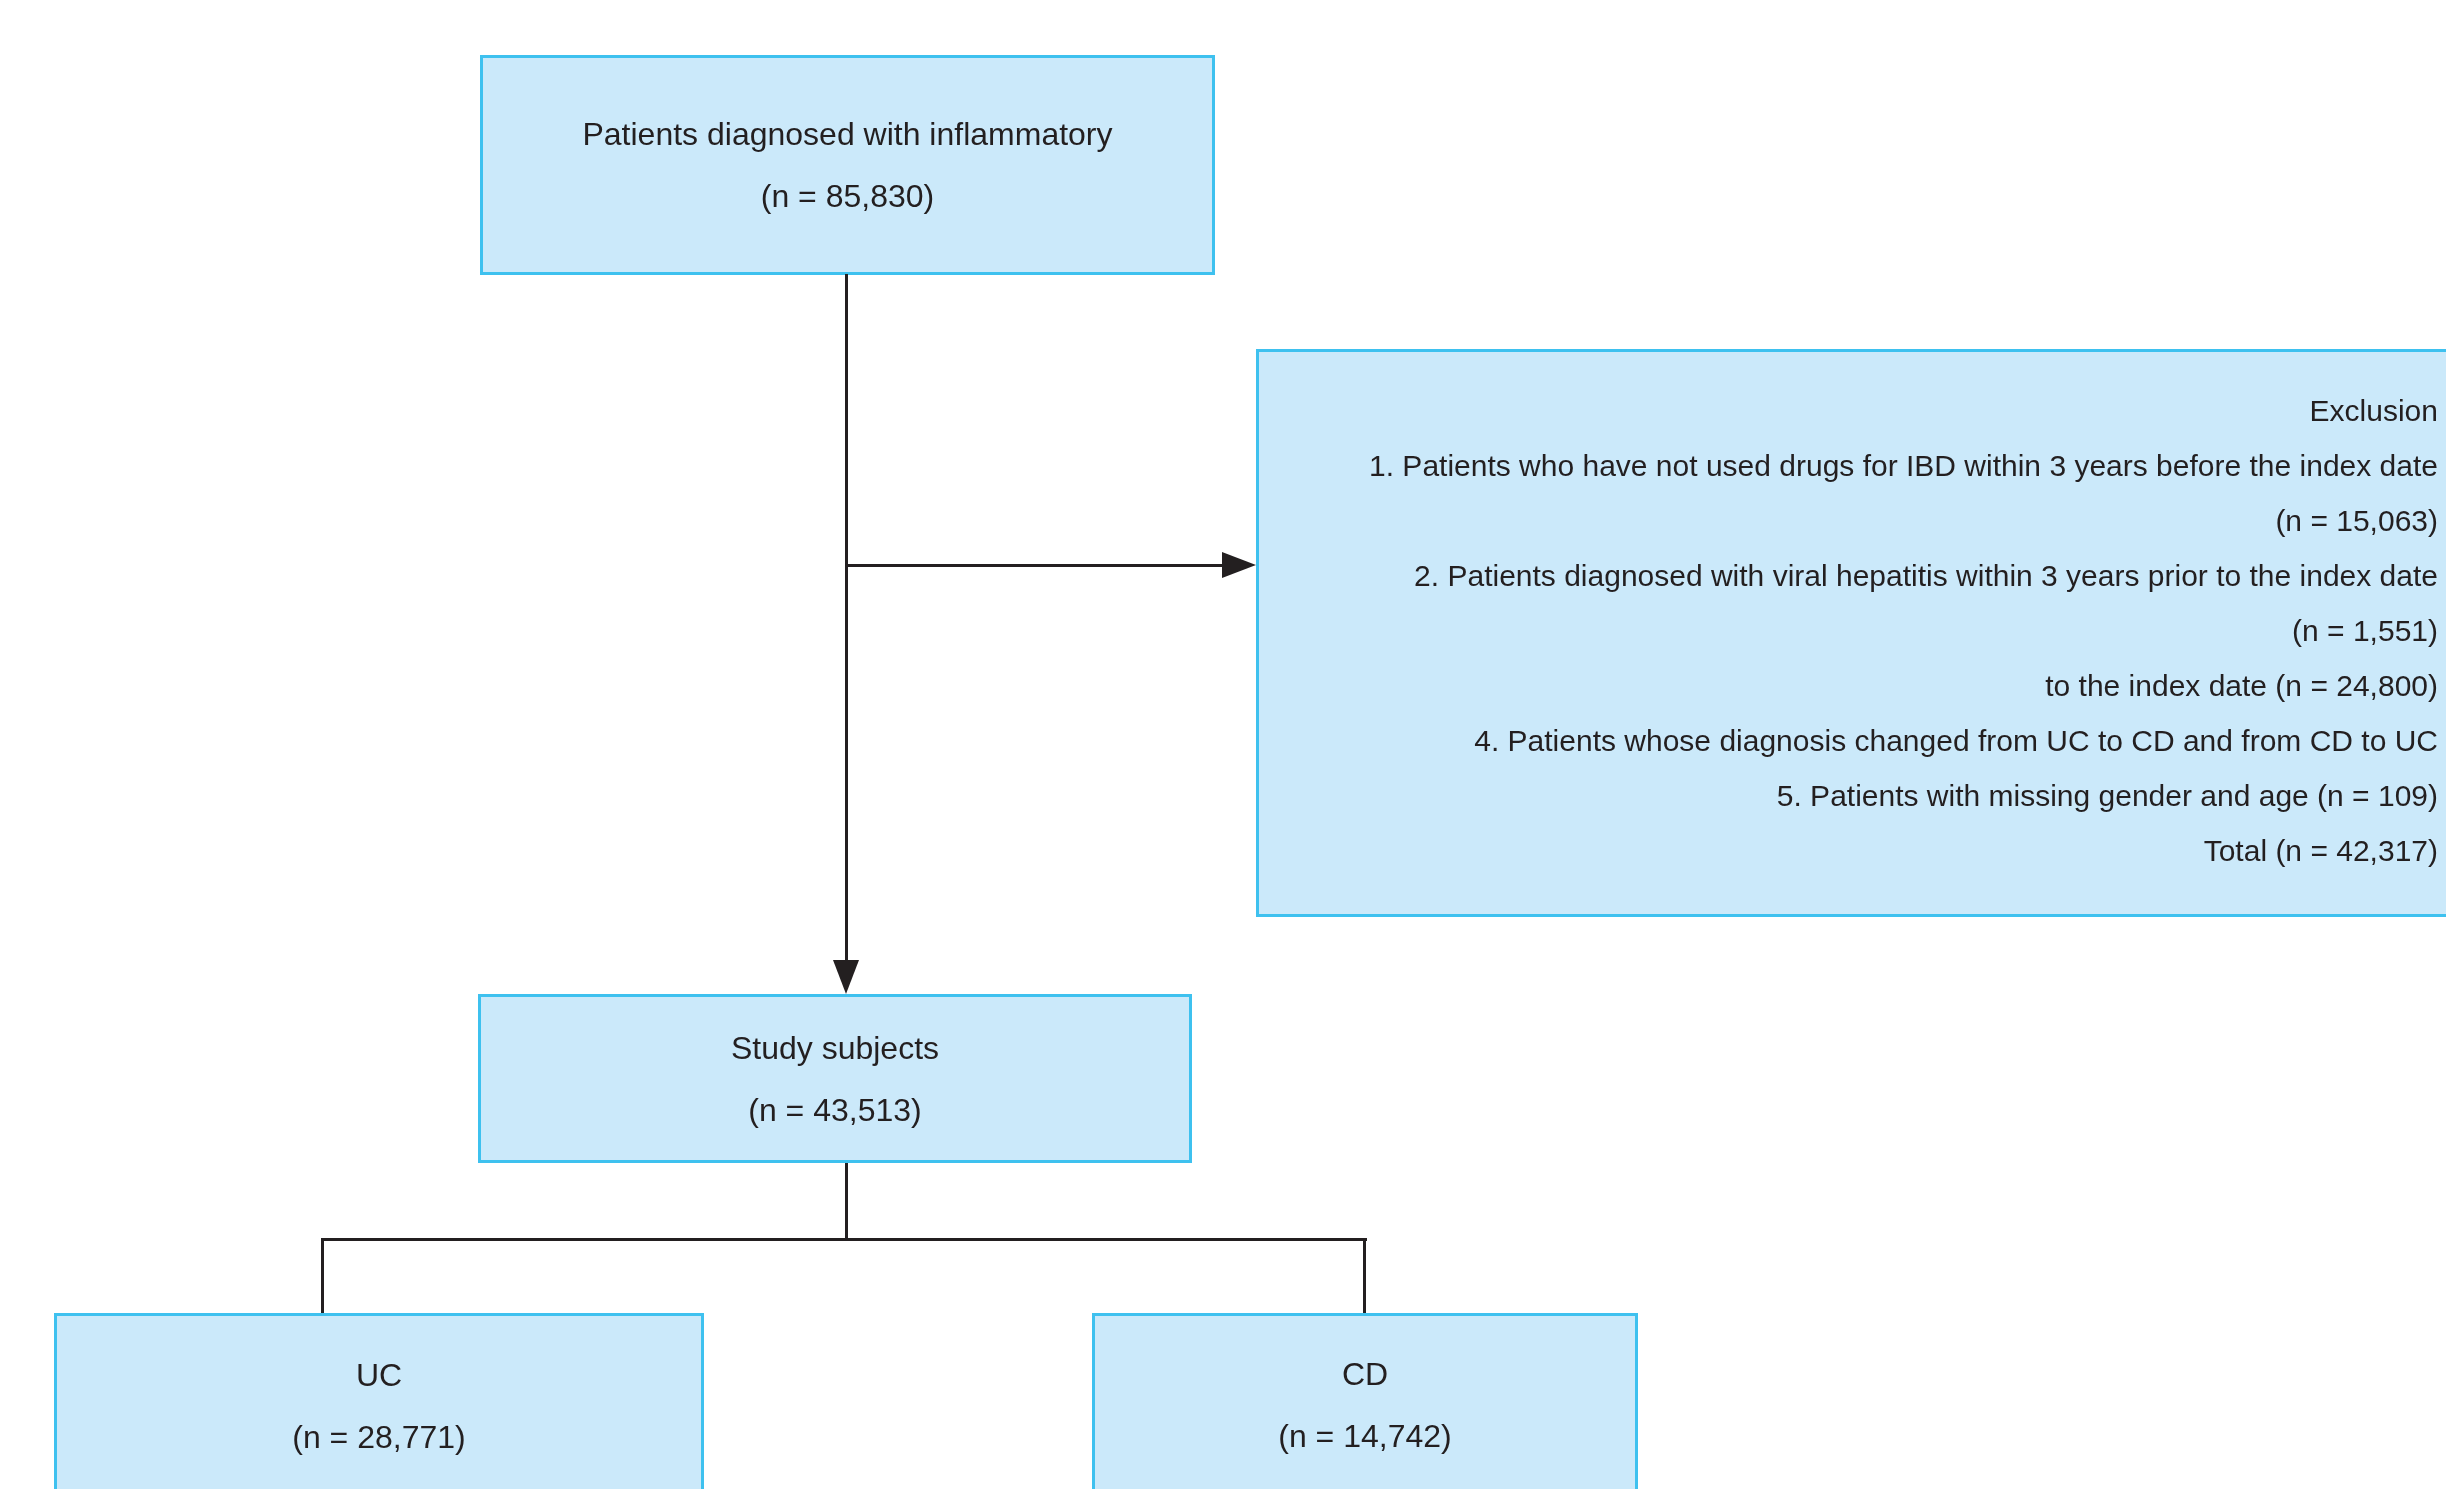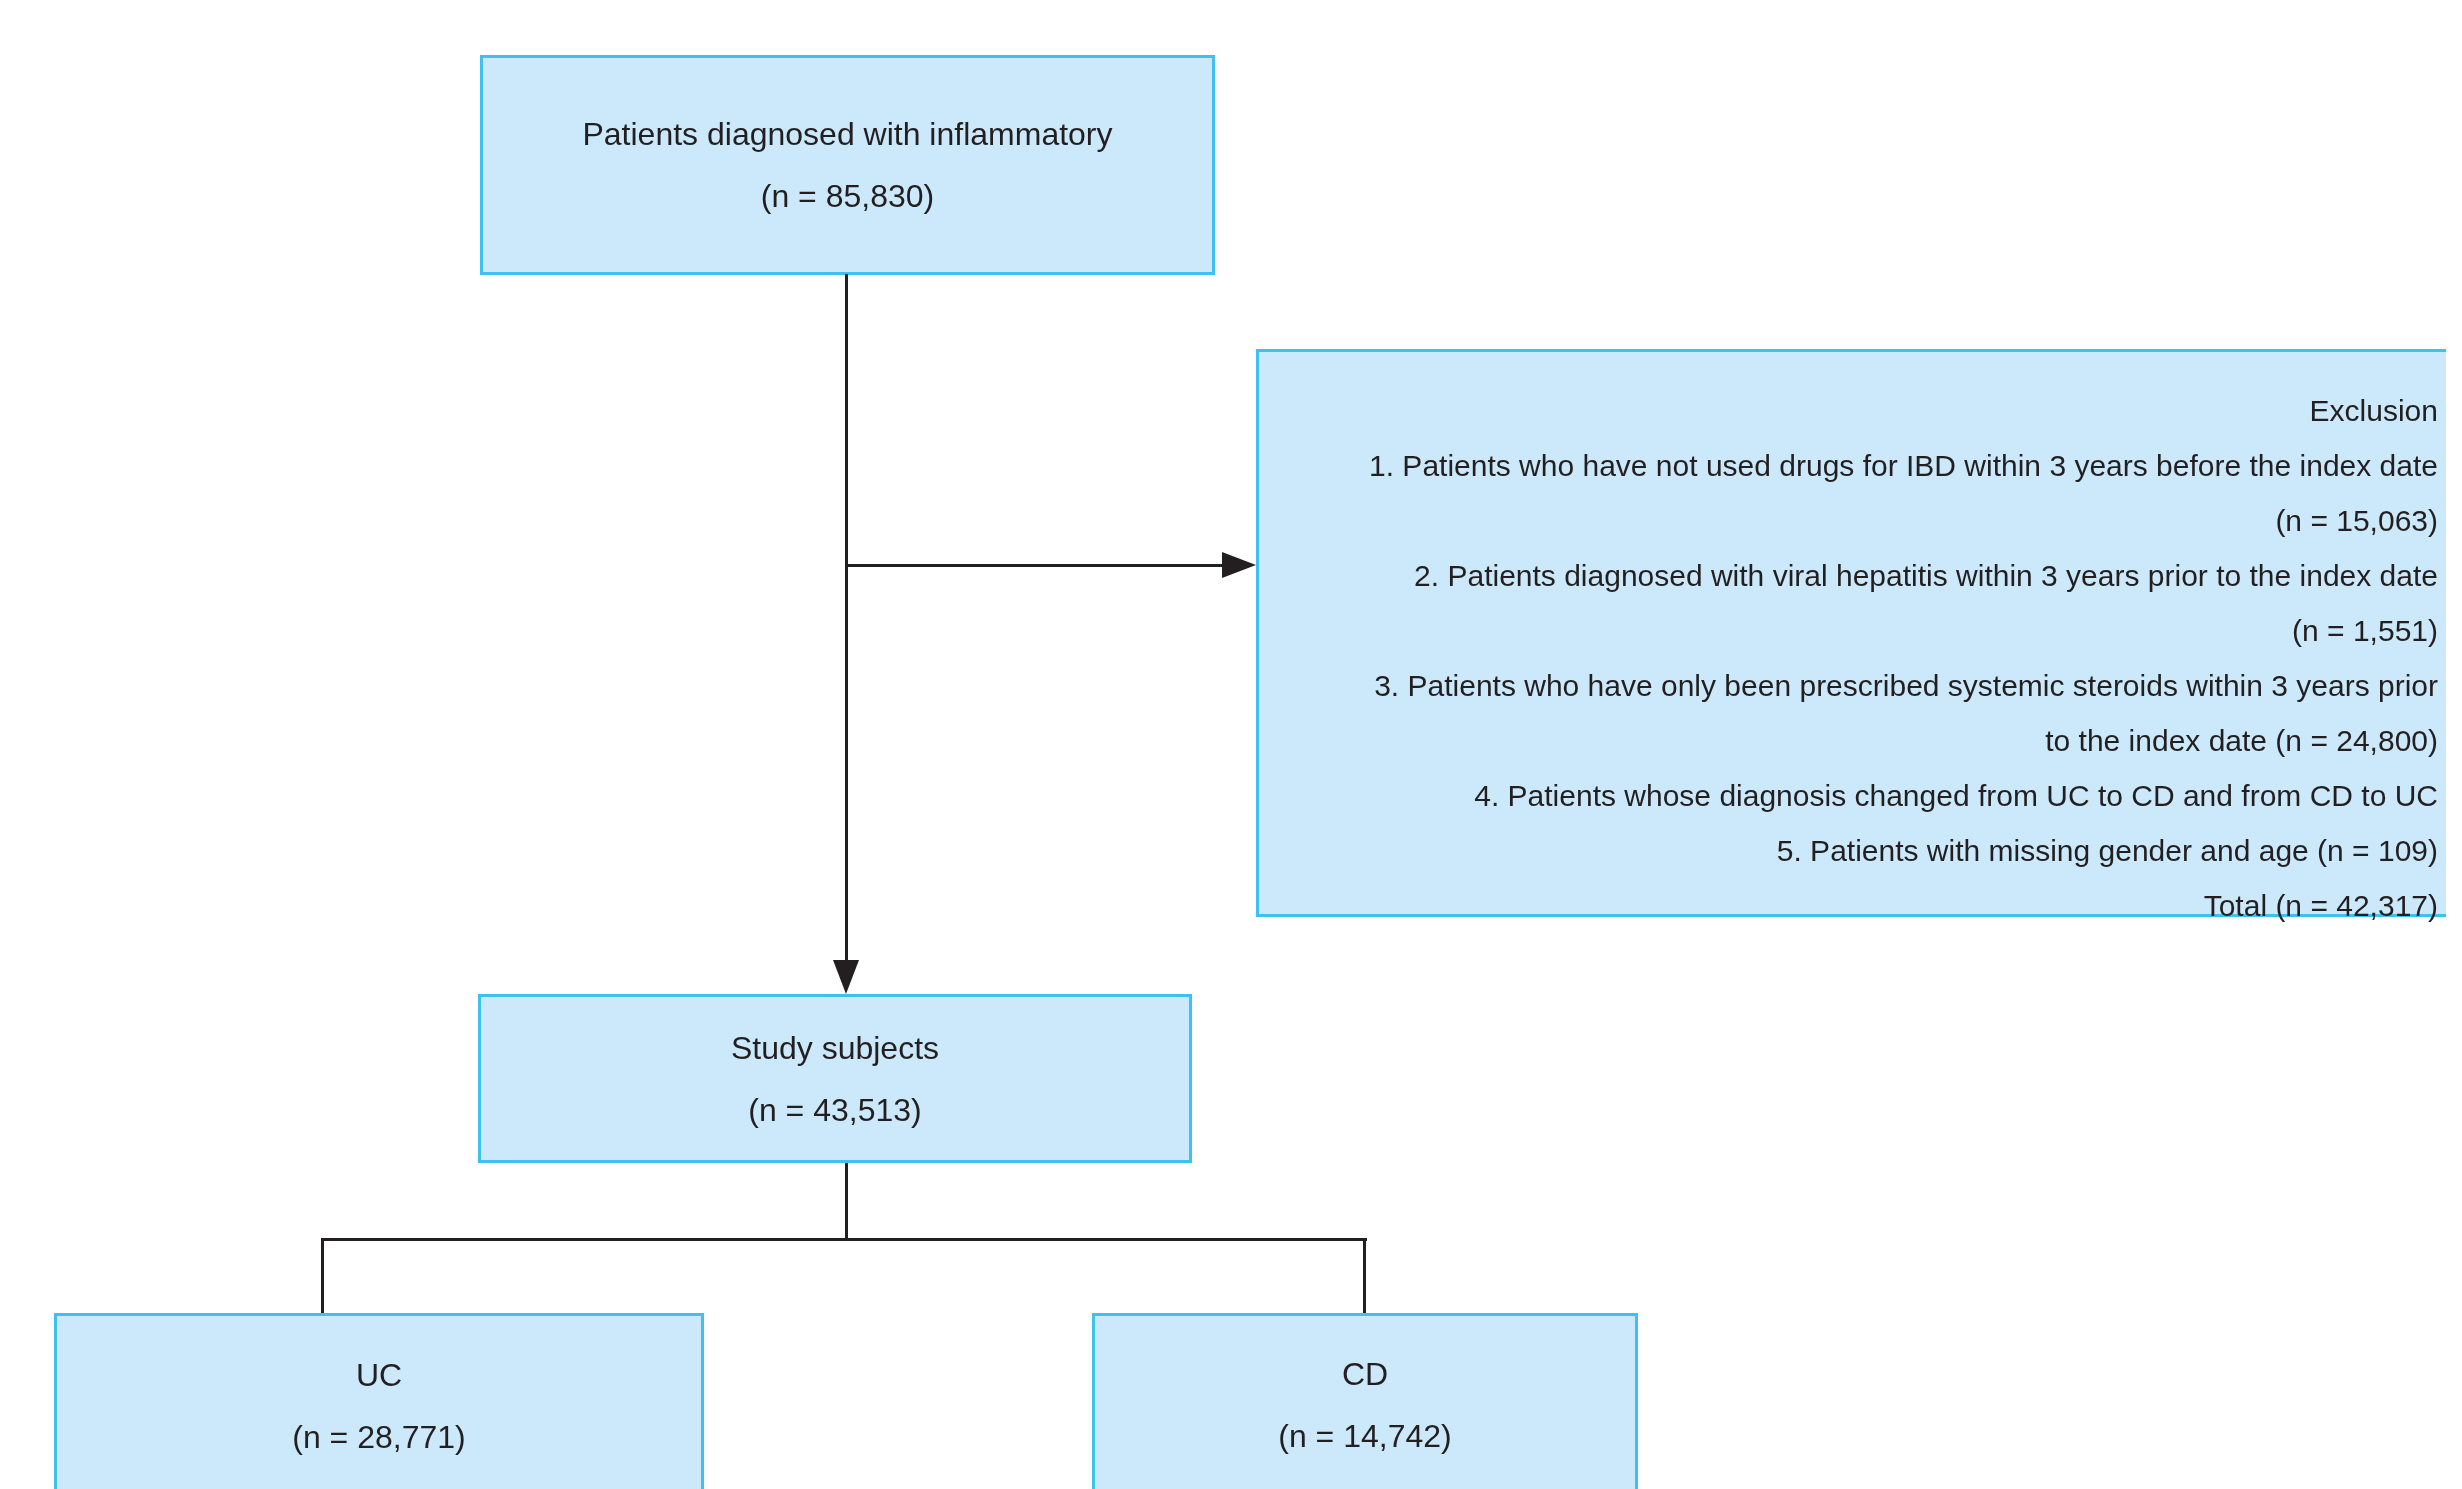--- a/index.html
+++ b/index.html
@@ -88,21 +88,20 @@
   <div class="cline" id="h-line-split"></div>
   <div class="cline" id="v-line-uc"></div>
   <div class="cline" id="v-line-cd"></div>
 
   <div class="box" id="exclusion-box">
     <div class="x-line">Exclusion</div>
     <div class="x-line">1. Patients who have not used drugs for IBD within 3 years before the index date</div>
     <div class="x-line indent">(n = 15,063)</div>
     <div class="x-line">2. Patients diagnosed with viral hepatitis within 3 years prior to the index date</div>
     <div class="x-line indent">(n = 1,551)</div>
-    <div class="x-line">3. Patients who have only been prescribed systemic steroids within 3 years prior</div>
     <div class="x-line indent">to the index date (n = 24,800)</div>
     <div class="x-line">4. Patients whose diagnosis changed from UC to CD and from CD to UC</div>
     <div class="x-line">5. Patients with missing gender and age (n = 109)</div>
     <div class="x-line">Total (n = 42,317)</div>
   </div>
 
   <div class="box centered" id="study-box">
     <div>Study subjects</div>
     <div>(n = 43,513)</div>
   </div>

